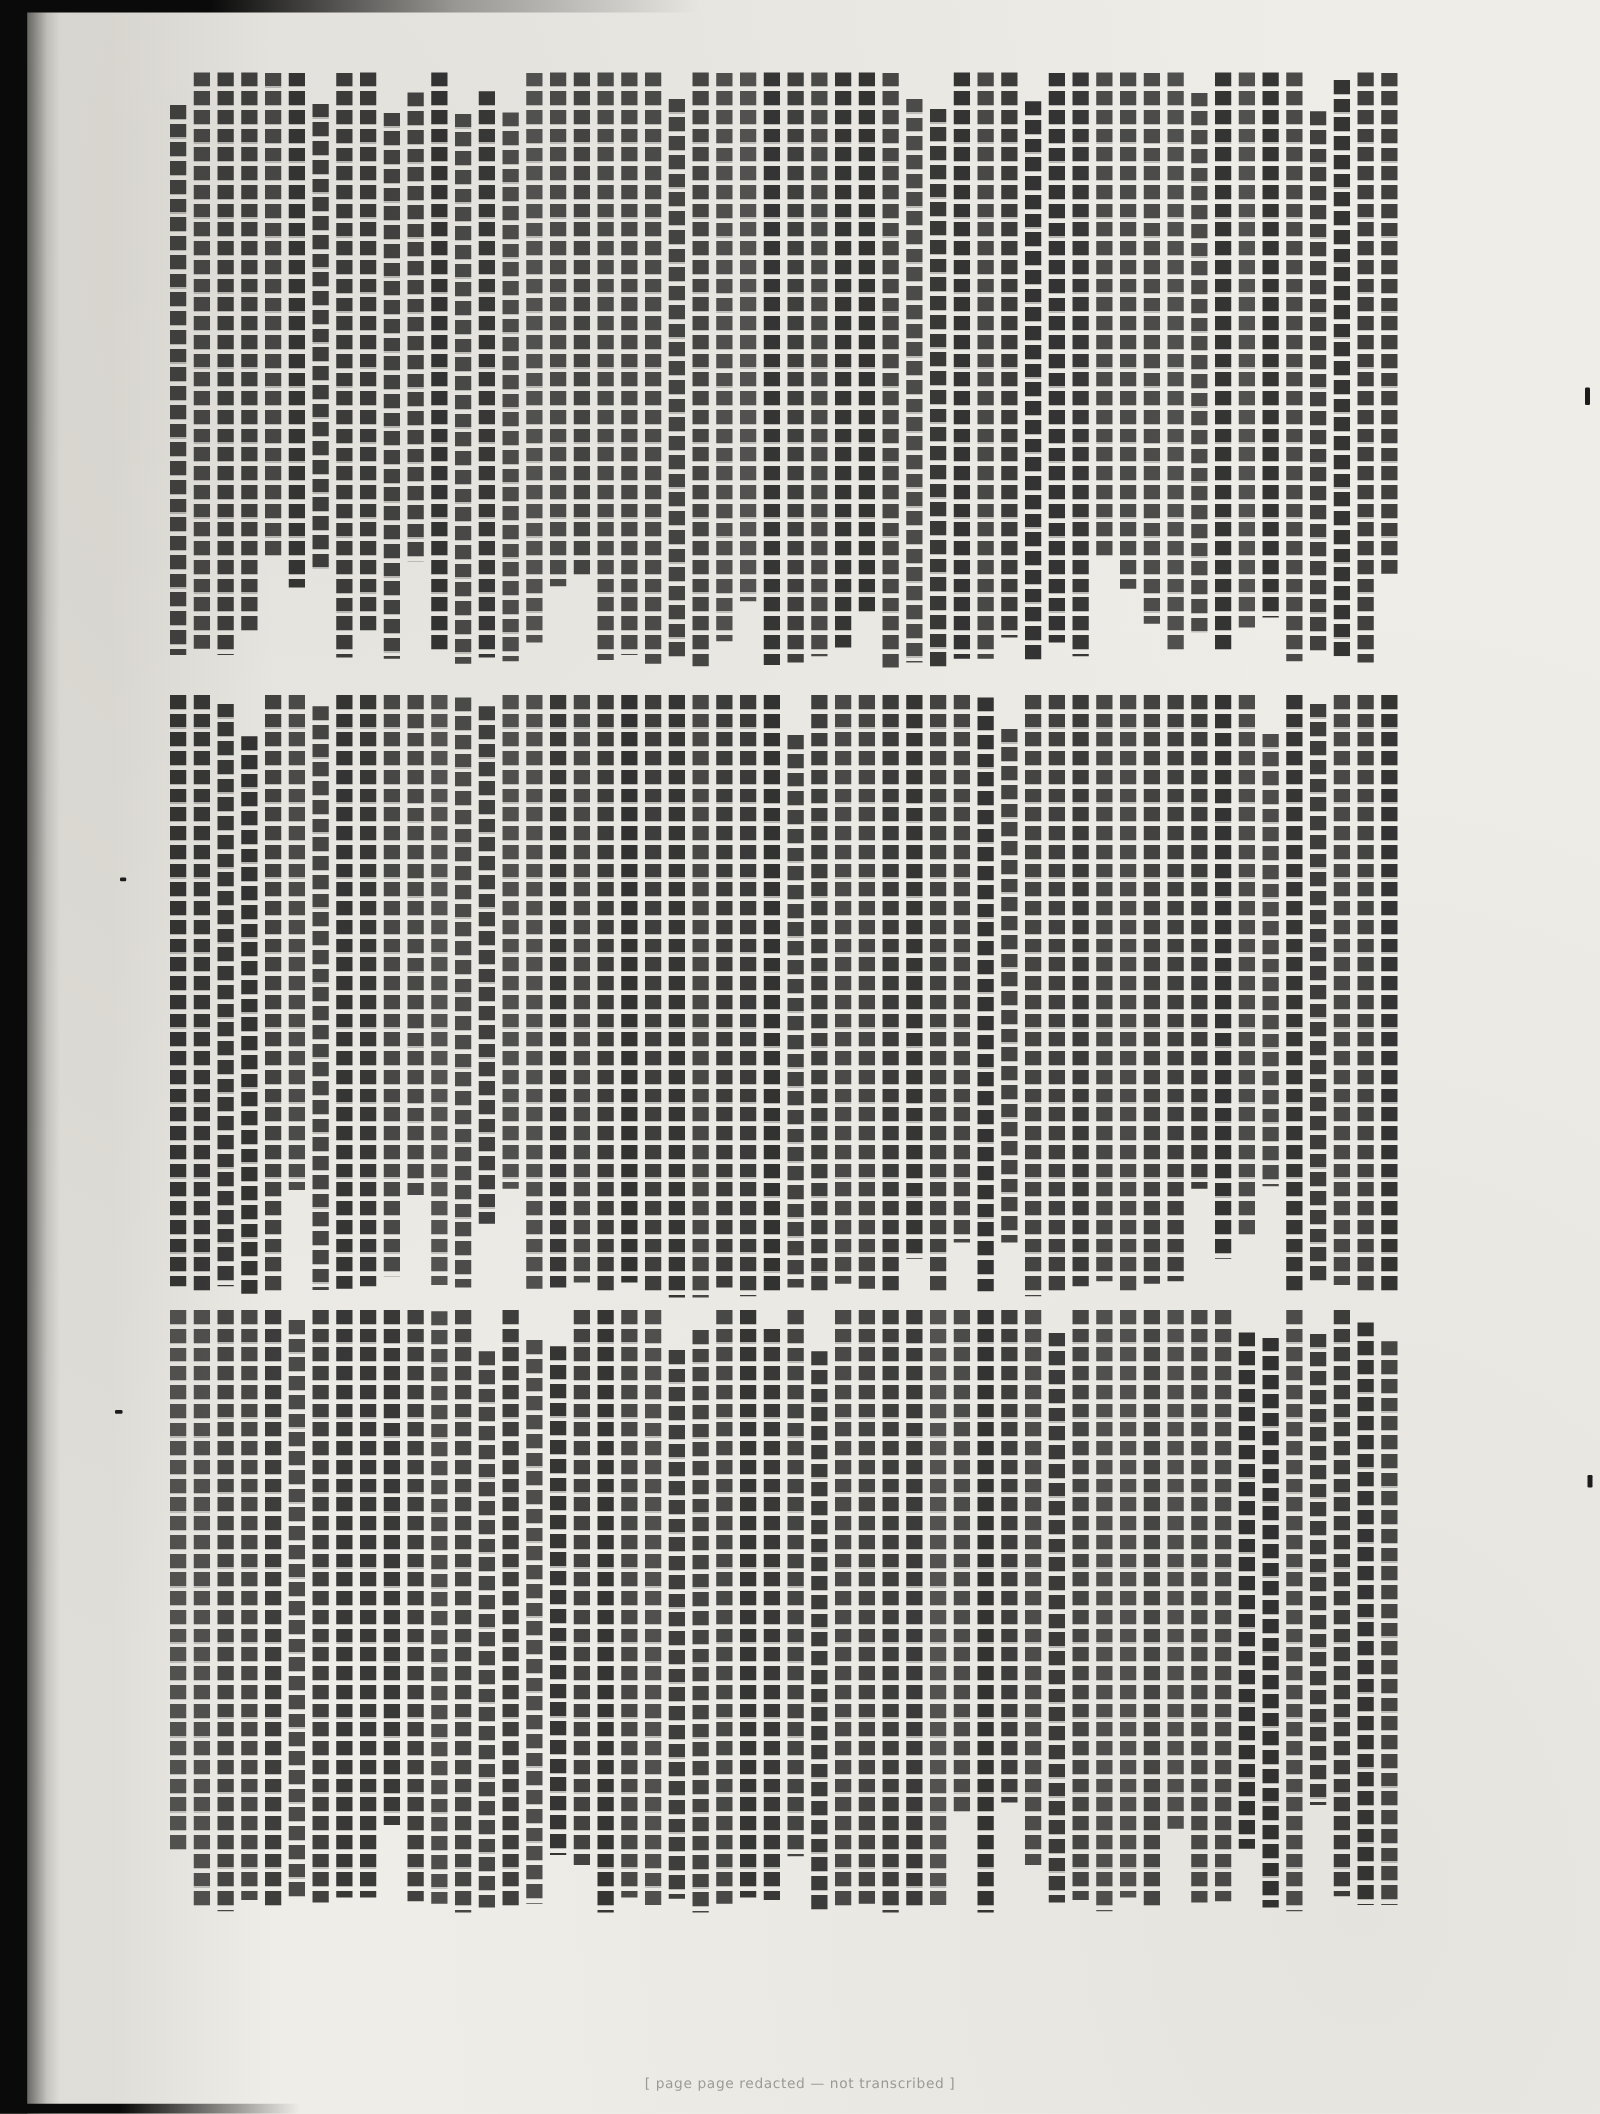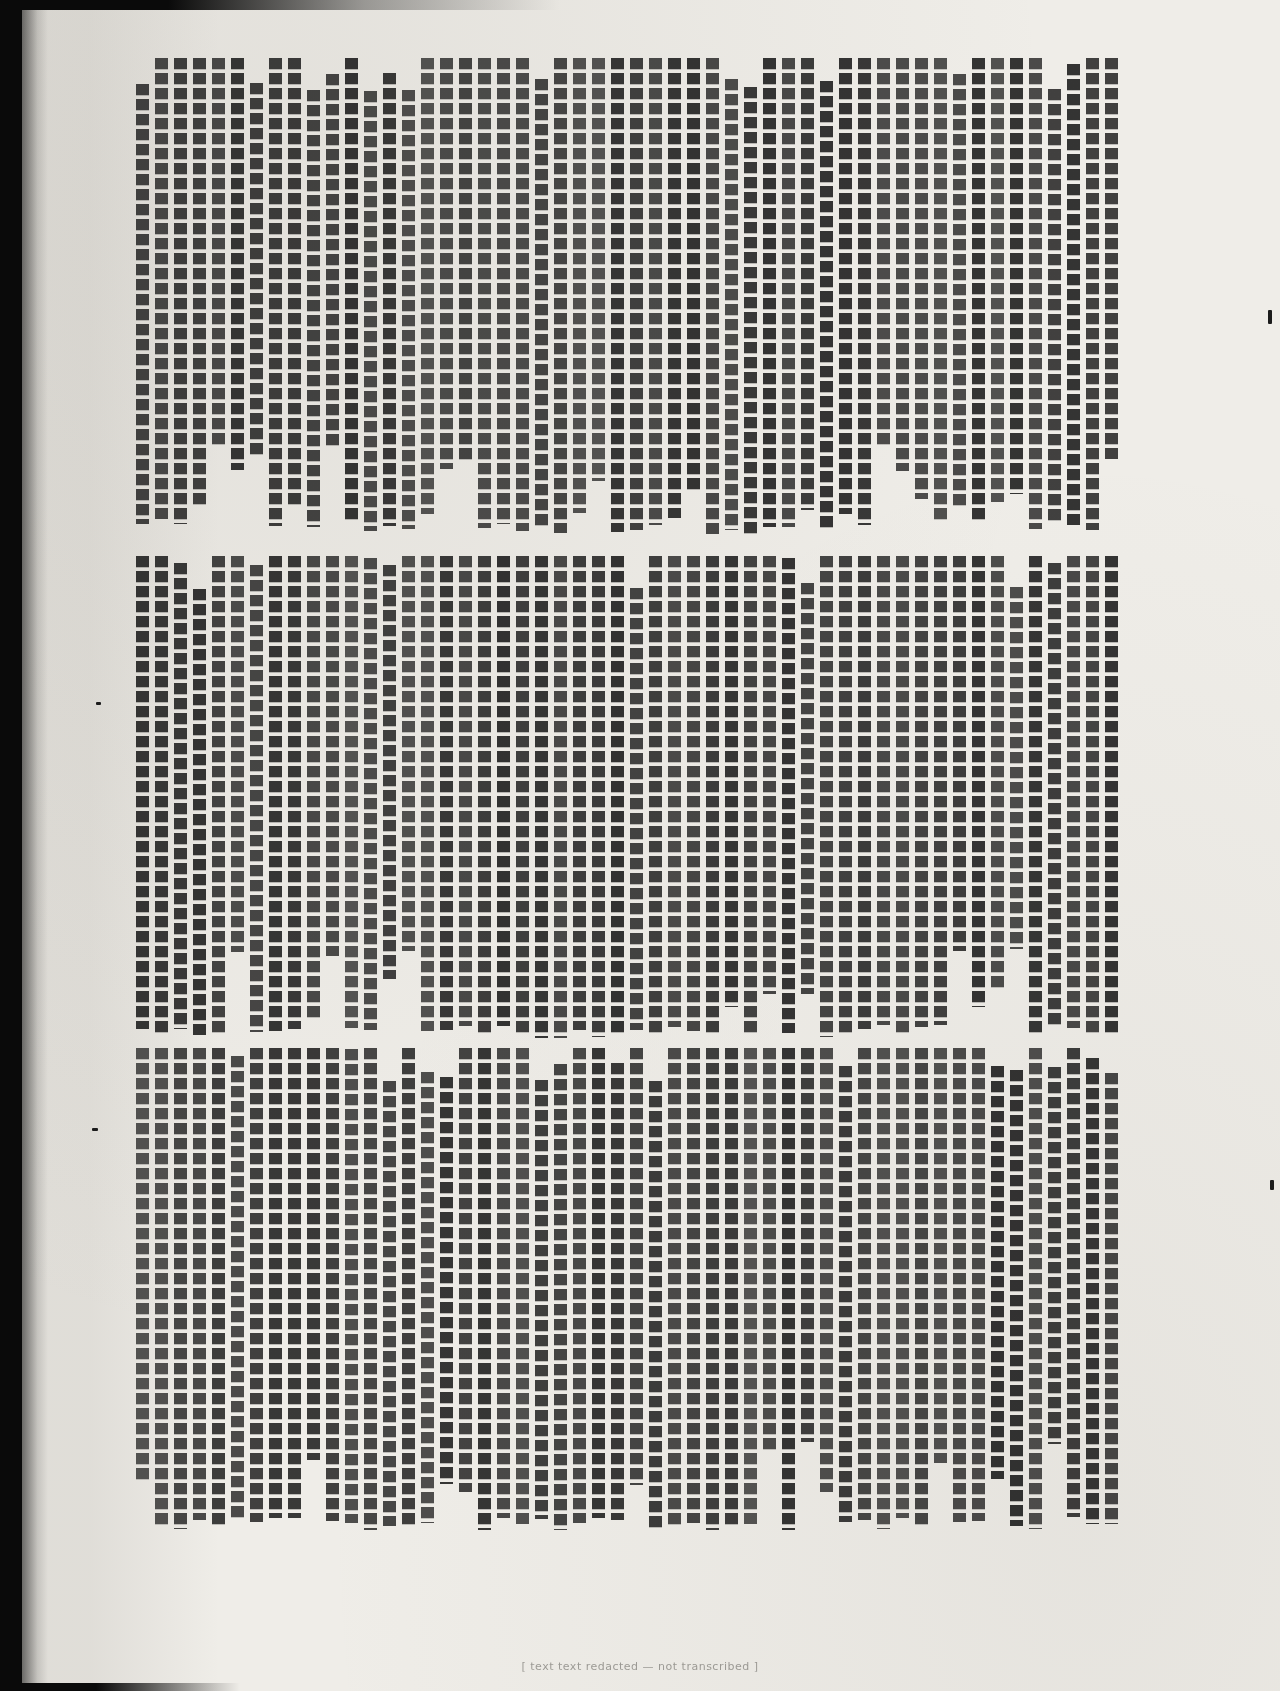--- a/index.html
+++ b/index.html
@@ -563,13 +563,13 @@
       </div>
     </div>
   </div>
 <div id="specks-root">
     <div class="edge-speck" style="left: 92px; top: 1128px; width: 6px; height: 3px;"></div>
     <div class="edge-speck" style="left: 96px; top: 702px; width: 5px; height: 3px;"></div>
     <div class="edge-speck" style="left: 1268px; top: 310px; width: 4px; height: 14px;"></div>
     <div class="edge-speck" style="left: 1270px; top: 1180px; width: 4px; height: 10px;"></div>
   </div>
 
-<div class="redaction-note">[ text text redacted — not transcribed ]</div>
+<div class="redaction-note">[ page page redacted — not transcribed ]</div>
 
 </body></html>

